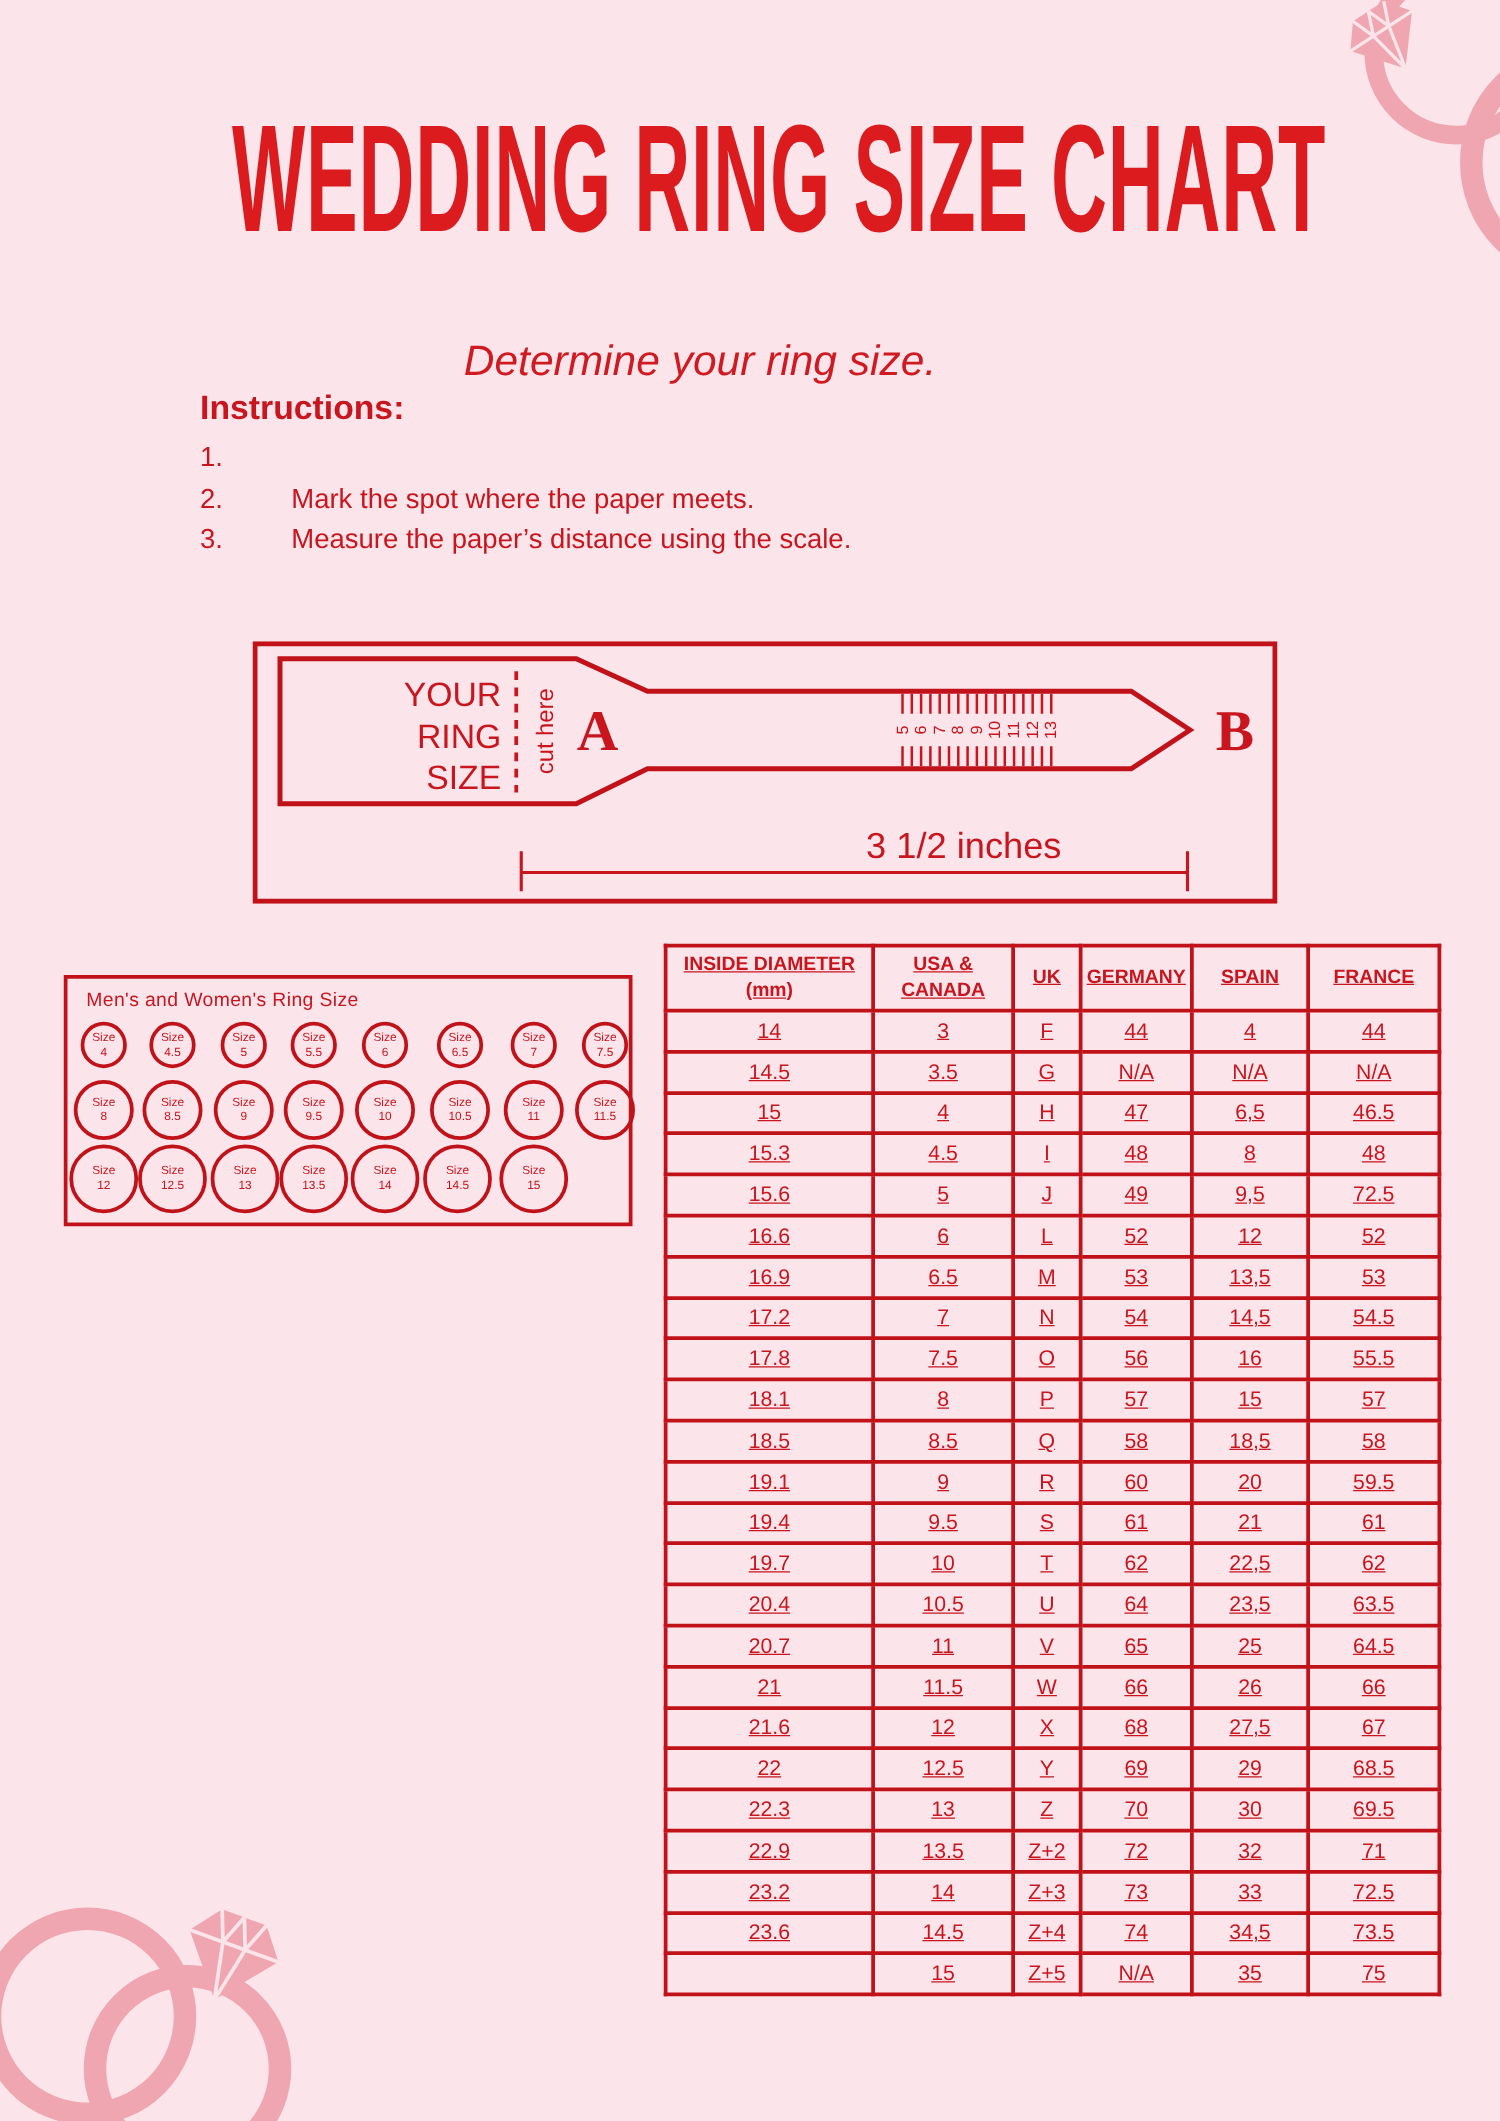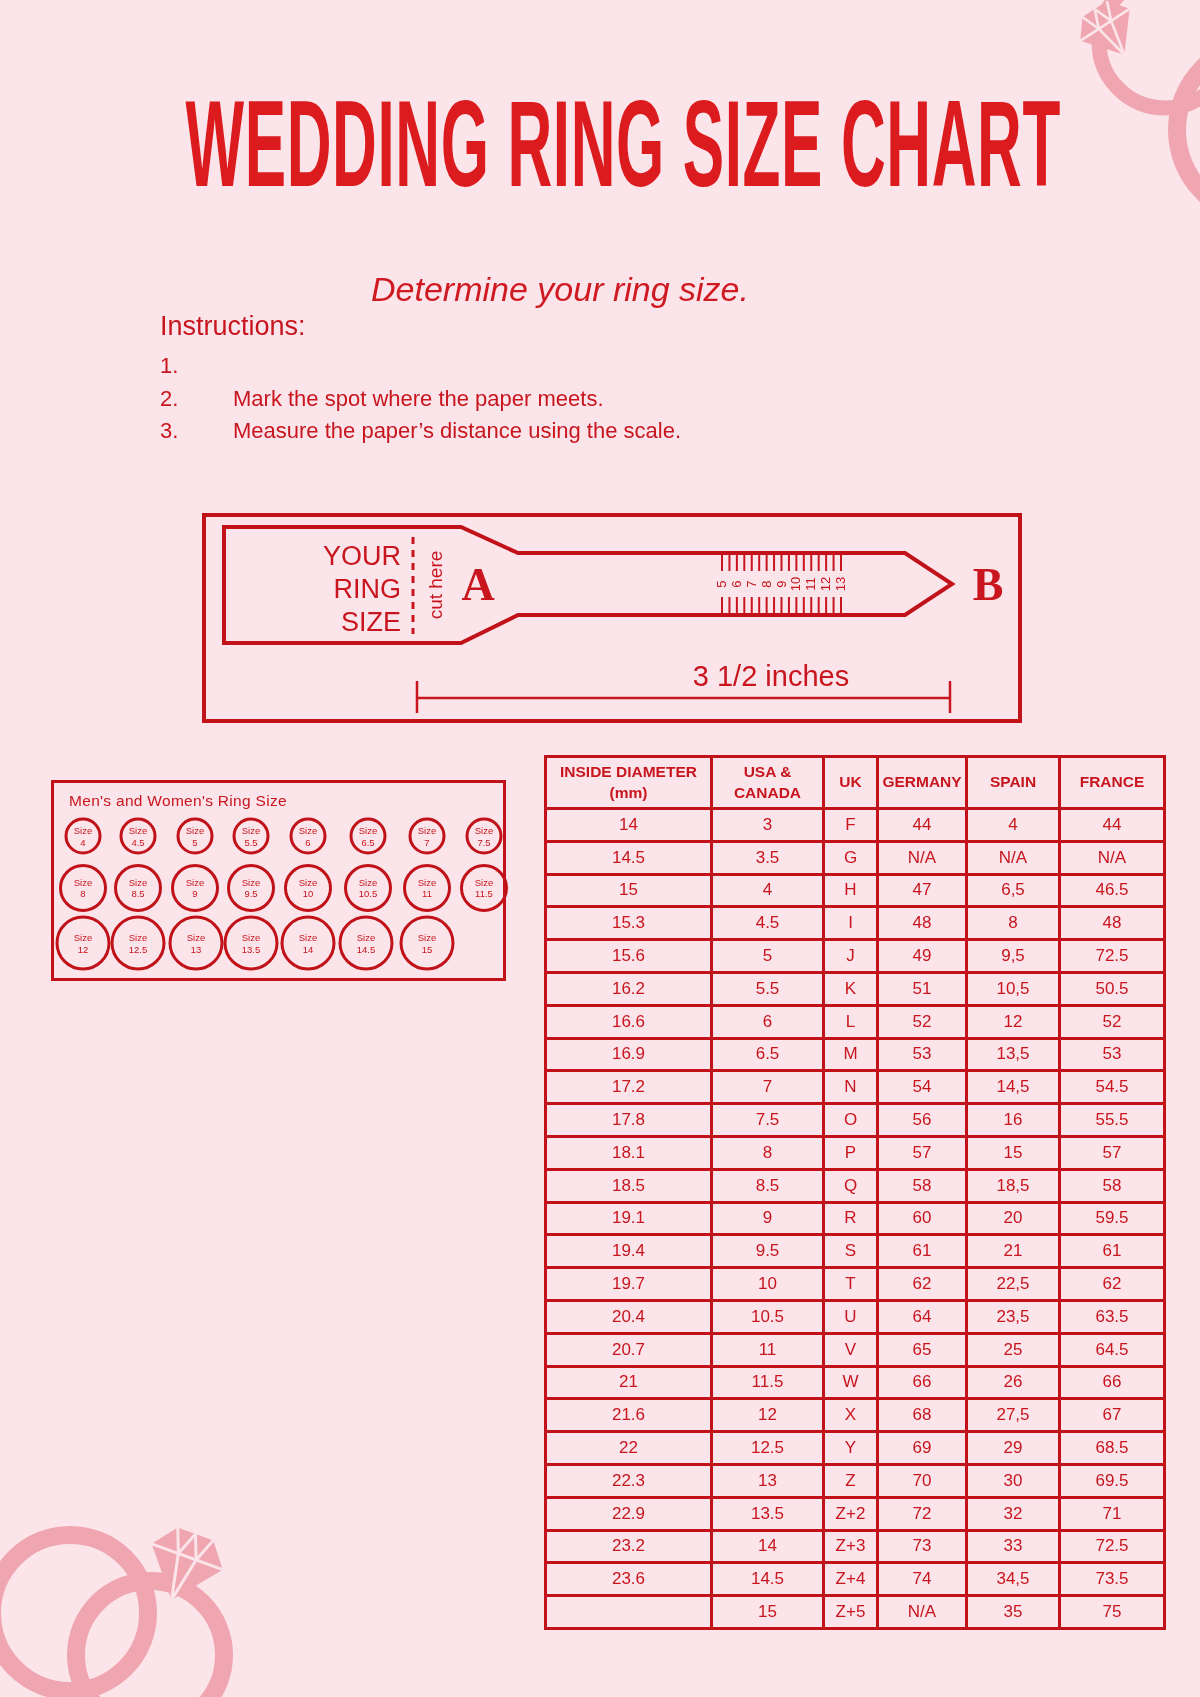--- a/index.html
+++ b/index.html
@@ -17,39 +17,39 @@
   .title{
     position:absolute;top:74px;left:-50px;width:100%;text-align:center;
     font-size:100px;font-weight:bold;color:var(--title-red);white-space:nowrap;
     transform:scale(0.62,1.22);transform-origin:50% 0;letter-spacing:1px;
   }
   .subtitle{
     position:absolute;top:270px;left:0;width:1200px;text-align:center;
     font-style:italic;font-size:34px;color:#d01a22;transform:translateX(-40px);
   }
   .instructions{position:absolute;left:150px;top:311px;color:var(--red);}
-  .ins-heading{font-size:27px;margin:0 0 8px 10px;font-weight:normal;}
+  .ins-heading{font-size:27px;margin:0 0 8px 10px;font-weight:bold;}
   .ins-item{display:flex;font-size:22px;line-height:32.5px;}
   .ins-num{width:83px;padding-left:10px;box-sizing:border-box;}
   .sizer-svg{position:absolute;left:202px;top:513px;}
   .sizer-svg text{fill:var(--red);}
   .panel{
     position:absolute;left:51px;top:780px;width:455px;height:201px;
     border:3px solid var(--border-red);box-sizing:border-box;
   }
   .panel-title{position:absolute;left:15px;top:9px;font-size:15.5px;color:var(--red);letter-spacing:.3px;}
   .ring-circle{
     position:absolute;border:3px solid var(--border-red);border-radius:50%;
     display:flex;flex-direction:column;align-items:center;justify-content:center;
     color:var(--red);font-size:9.5px;line-height:1.2;transform:translate(-50%,-50%);
     text-align:center;box-sizing:border-box;background:transparent;
   }
   .size-table{
-    position:absolute;left:544px;top:755px;width:619px;
-    border-collapse:collapse;table-layout:fixed;color:var(--red);
+    position:absolute;left:531px;top:755px;width:619px;
+    border-collapse:collapse;table-layout:fixed;color:var(--red);text-decoration:underline;
   }
   .size-table th,.size-table td{
     border:3px solid var(--border-red);text-align:center;vertical-align:middle;padding:0;
   }
   .size-table th{height:49px;font-size:15.5px;line-height:1.3;font-weight:bold;}
   .size-table td{height:29.8px;font-size:17px;}
   .decor{position:absolute;pointer-events:none;}
   .decor-tr{top:0;right:0;}
   .decor-bl{left:0;top:1485px;}
 </style>
@@ -336,28 +336,20 @@
         </tr>
         <tr>
           <td>15.6</td>
           <td>5</td>
           <td>J</td>
           <td>49</td>
           <td>9,5</td>
           <td>72.5</td>
         </tr>
         <tr>
-          <td>16.2</td>
-          <td>5.5</td>
-          <td>K</td>
-          <td>51</td>
-          <td>10,5</td>
-          <td>50.5</td>
-        </tr>
-        <tr>
           <td>16.6</td>
           <td>6</td>
           <td>L</td>
           <td>52</td>
           <td>12</td>
           <td>52</td>
         </tr>
         <tr>
           <td>16.9</td>
           <td>6.5</td>

